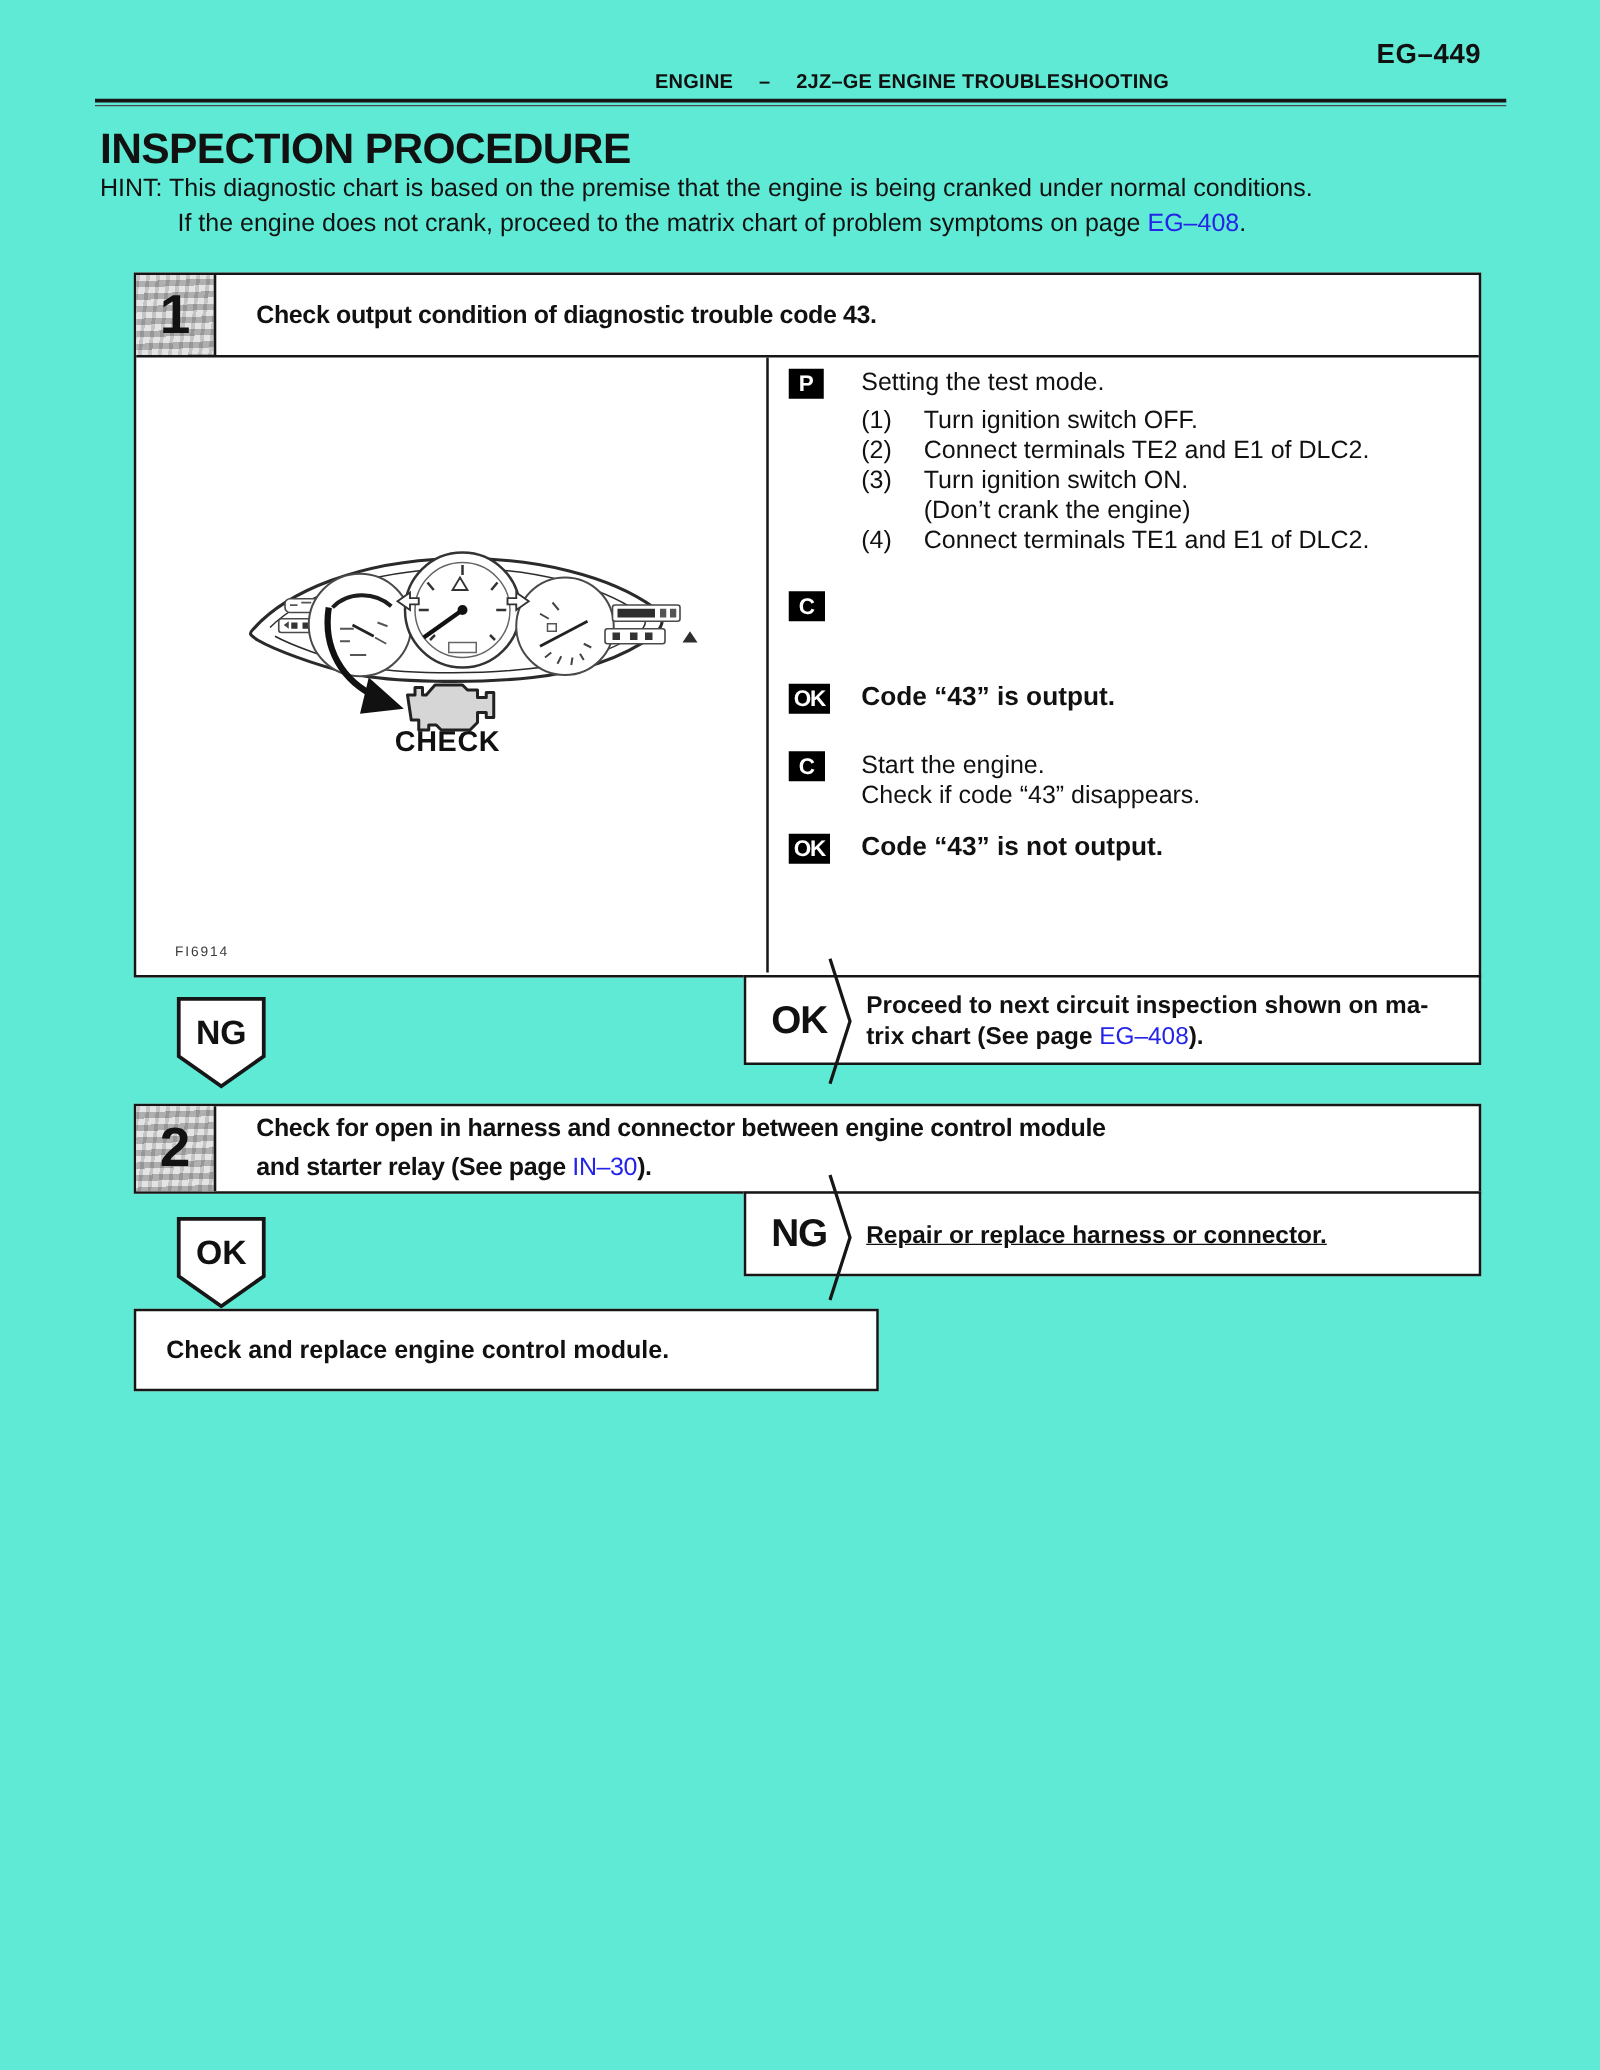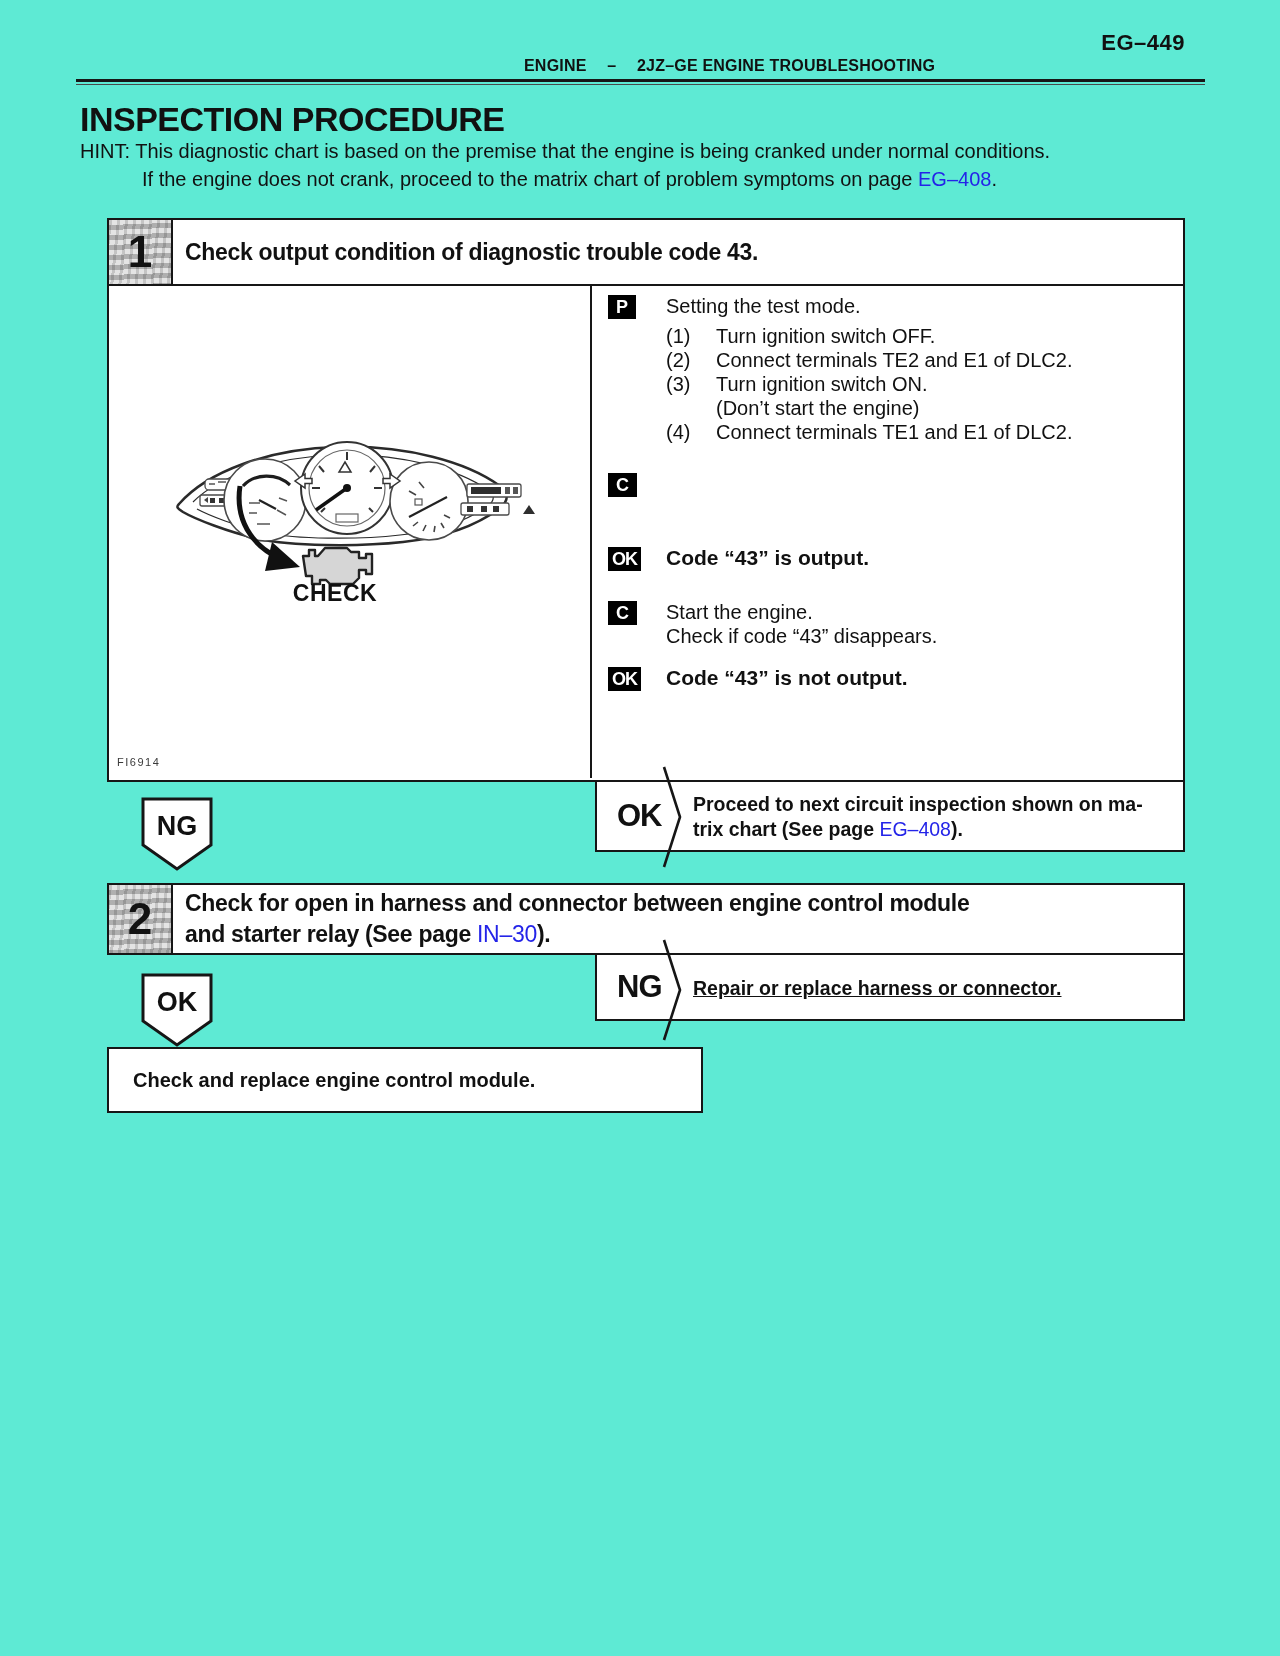--- a/index.html
+++ b/index.html
@@ -29,26 +29,26 @@
   .numbadge {
     width:64px; flex:0 0 64px; border-right:2px solid #161616;
     display:flex; align-items:center; justify-content:center;
     font-size:44px; font-weight:bold; color:#121212;
     background:
       repeating-linear-gradient(96deg, rgba(0,0,0,.14) 0 3px, rgba(0,0,0,0) 3px 8px),
       repeating-linear-gradient(178deg, rgba(255,255,255,.55) 0 5px, rgba(0,0,0,.10) 5px 10px),
       #c3c3c3;
   }
   .head-title { display:flex; flex-direction:column; justify-content:center;
-    padding-left:12px; font-size:23px; font-weight:bold; letter-spacing:-.3px; line-height:31px; }
+    padding-left:32px; font-size:20px; font-weight:bold; letter-spacing:-.3px; line-height:31px; }
 
   #box1 { left:107px; top:218px; width:1078px; height:564px; }
   #box1-head { height:66px; border-bottom:2px solid #161616; }
   #box1-body { display:flex; height:492px; }
-  #fig-cell { width:483px; flex:0 0 483px; border-right:2px solid #161616; position:relative; }
+  #fig-cell { width:483px; flex:0 0 483px; border-right:2px solid #161616; position:relative;margin-left:23px; }
   #steps-cell { flex:1 1 auto; position:relative; }
 
   .srow { position:absolute; left:16px; right:8px; display:flex; align-items:flex-start; }
   .tagcol { width:58px; flex:0 0 58px; padding-top:1px; }
   .tag { display:inline-block; background:#000; color:#fff; font-weight:bold;
     font-size:18px; line-height:24px; padding:0 8px; }
   .tag.ok { padding:0 4px; letter-spacing:-1px; }
   .stext { font-size:20px; line-height:24px; }
   .stext.bb { font-size:21px; font-weight:bold; }
   .numlist .li { display:flex; font-size:20px; line-height:24px; }
@@ -191,21 +191,21 @@
               <div class="li">
                   <span class="n">(2)</span>
                   <span>Connect terminals TE2 and E1 of DLC2.</span>
                 </div>
               <div class="li">
                   <span class="n">(3)</span>
                   <span>Turn ignition switch ON.</span>
                 </div>
               <div class="li">
                   <span class="n"></span>
-                  <span>(Don’t start the engine)</span>
+                  <span>(Don’t crank the engine)</span>
                 </div>
               <div class="li">
                   <span class="n">(4)</span>
                   <span>Connect terminals TE1 and E1 of DLC2.</span>
                 </div>
             </div>
           </div>
         </div>
         <div class="srow" style="top:186px;">
           <div class="tagcol"><span class="tag">C</span></div>

